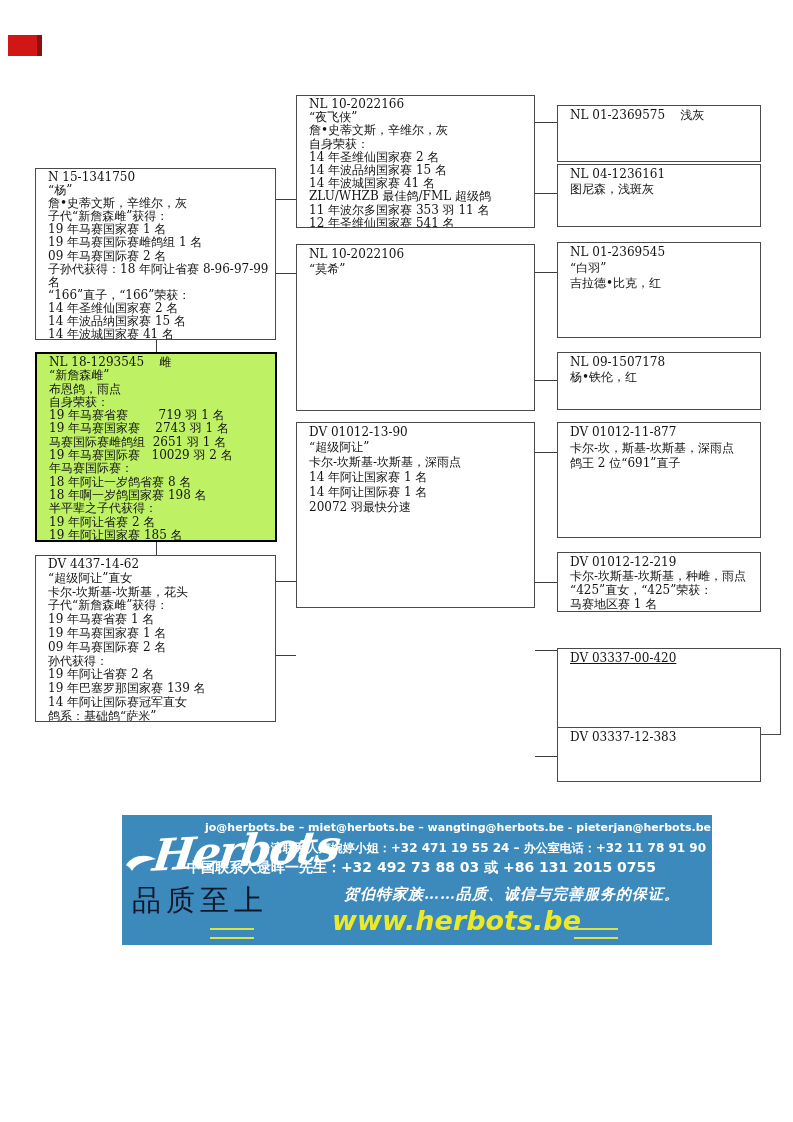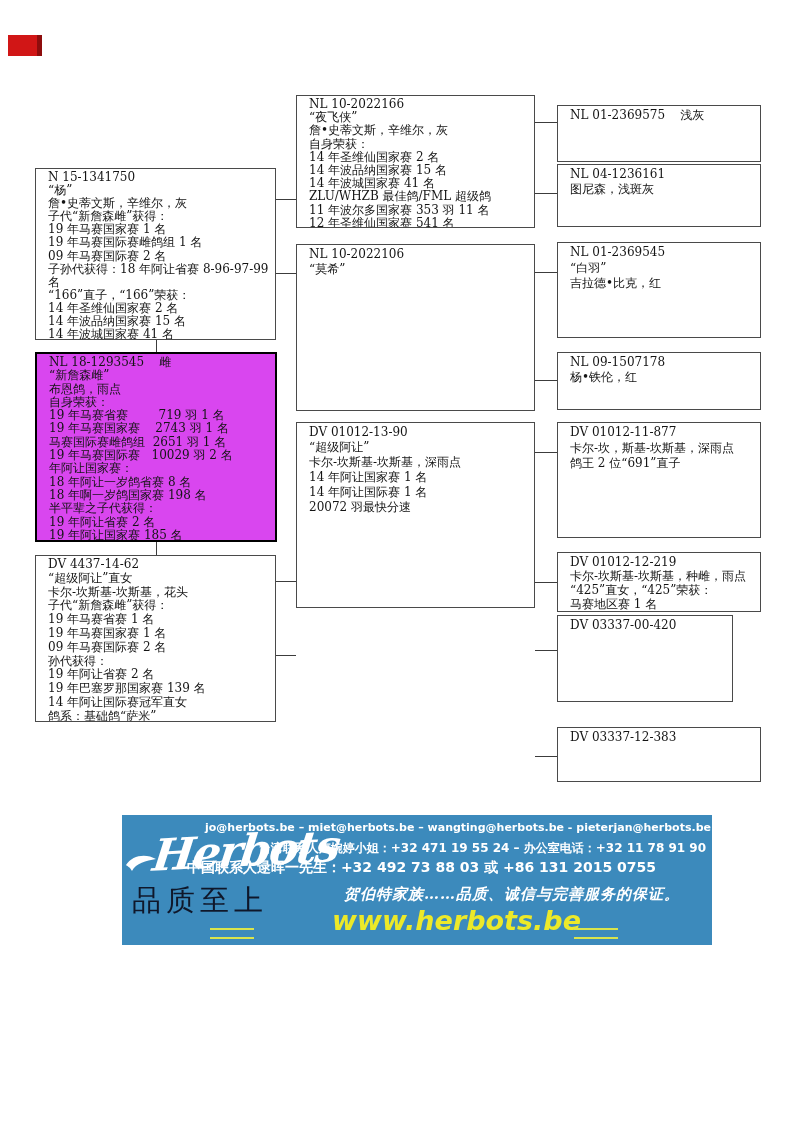--- a/index.html
+++ b/index.html
@@ -6,34 +6,34 @@
   #page{position:relative;width:793px;height:1122px;background:#ffffff;overflow:hidden;
         font-family:"DejaVu Serif","Liberation Serif",serif;}
   
   .red-marker{position:absolute;left:8px;top:35px;width:29px;height:21px;
               background:#d11616;border-right:5px solid #8e0d0d;}
   
   .box{position:absolute;border:1px solid #4a4a4a;background:#fff;color:#141414;
        font-size:12px;padding:2px 4px 0 12px;box-sizing:border-box;overflow:hidden;}
   .ln{white-space:pre-wrap;line-height:15px;}
   .l1{left:35px;top:168px;width:241px;height:172px;} .l1 .ln{line-height:13.1px;}
-  .l2{left:35px;top:352px;width:242px;height:190px;background:#d946ef;border:2px solid #000;}
+  .l2{left:35px;top:352px;width:242px;height:190px;background:#bef264;border:2px solid #000;}
   .l2 .ln{line-height:13.3px;}
   .l3{left:35px;top:555px;width:241px;height:167px;} .l3 .ln{line-height:13.8px;}
   .m1{left:296px;top:95px;width:239px;height:133px;} .m1 .ln{line-height:13.2px;}
   .m2{left:296px;top:244px;width:239px;height:167px;}
   .m3{left:296px;top:422px;width:239px;height:186px;}
   .m4{left:296px;top:622px;width:239px;height:161px;}
   .r1{left:557px;top:93px;width:204px;height:57px;margin-top:12px;}
   .r2{left:557px;top:164px;width:204px;height:63px;}
   .r3{left:557px;top:242px;width:204px;height:96px;} .r3 .ln{line-height:15.5px;}
   .r4{left:557px;top:352px;width:204px;height:58px;}
   .r5{left:557px;top:422px;width:204px;height:116px;} .r5 .ln{line-height:15.5px;}
   .r6{left:557px;top:552px;width:204px;height:60px;} .r6 .ln{line-height:14px;}
-  .r7{left:557px;top:615px;width:176px;height:87px;}
+  .r7{left:557px;top:648px;width:224px;height:87px;text-decoration:underline;}
   .r8{left:557px;top:727px;width:204px;height:55px;}
   
   .hl,.vl{position:absolute;background:#3c3c3c;}
   .hl{height:1px;} .vl{width:1px;}
   
   .banner{position:absolute;left:122px;top:815px;width:590px;height:130px;background:#3c8abc;
           color:#fff;font-family:"DejaVu Sans","Liberation Sans",sans-serif;}
   .brand-wrap{position:absolute;left:4px;top:8px;width:230px;height:62px;}
   .brand{position:absolute;left:28px;top:2px;font-family:"DejaVu Serif","Liberation Serif",serif;
          font-style:italic;font-weight:bold;font-size:44px;color:#fff;
@@ -75,21 +75,21 @@
     </div>
   <div class="box l2">
       <div class="ln">NL 18-1293545    雌</div>
       <div class="ln">“新詹森雌”</div>
       <div class="ln">布恩鸽，雨点</div>
       <div class="ln">自身荣获：</div>
       <div class="ln">19 年马赛省赛        719 羽 1 名</div>
       <div class="ln">19 年马赛国家赛    2743 羽 1 名</div>
       <div class="ln">马赛国际赛雌鸽组  2651 羽 1 名</div>
       <div class="ln">19 年马赛国际赛   10029 羽 2 名</div>
-      <div class="ln">年阿让国家赛：</div>
+      <div class="ln">年马赛国际赛：</div>
       <div class="ln">18 年阿让一岁鸽省赛 8 名</div>
       <div class="ln">18 年啊一岁鸽国家赛 198 名</div>
       <div class="ln">半平辈之子代获得：</div>
       <div class="ln">19 年阿让省赛 2 名</div>
       <div class="ln">19 年阿让国家赛 185 名</div>
     </div>
   <div class="box l3">
       <div class="ln">DV 4437-14-62</div>
       <div class="ln">“超级阿让”直女</div>
       <div class="ln">卡尔-坎斯基-坎斯基，花头</div>

